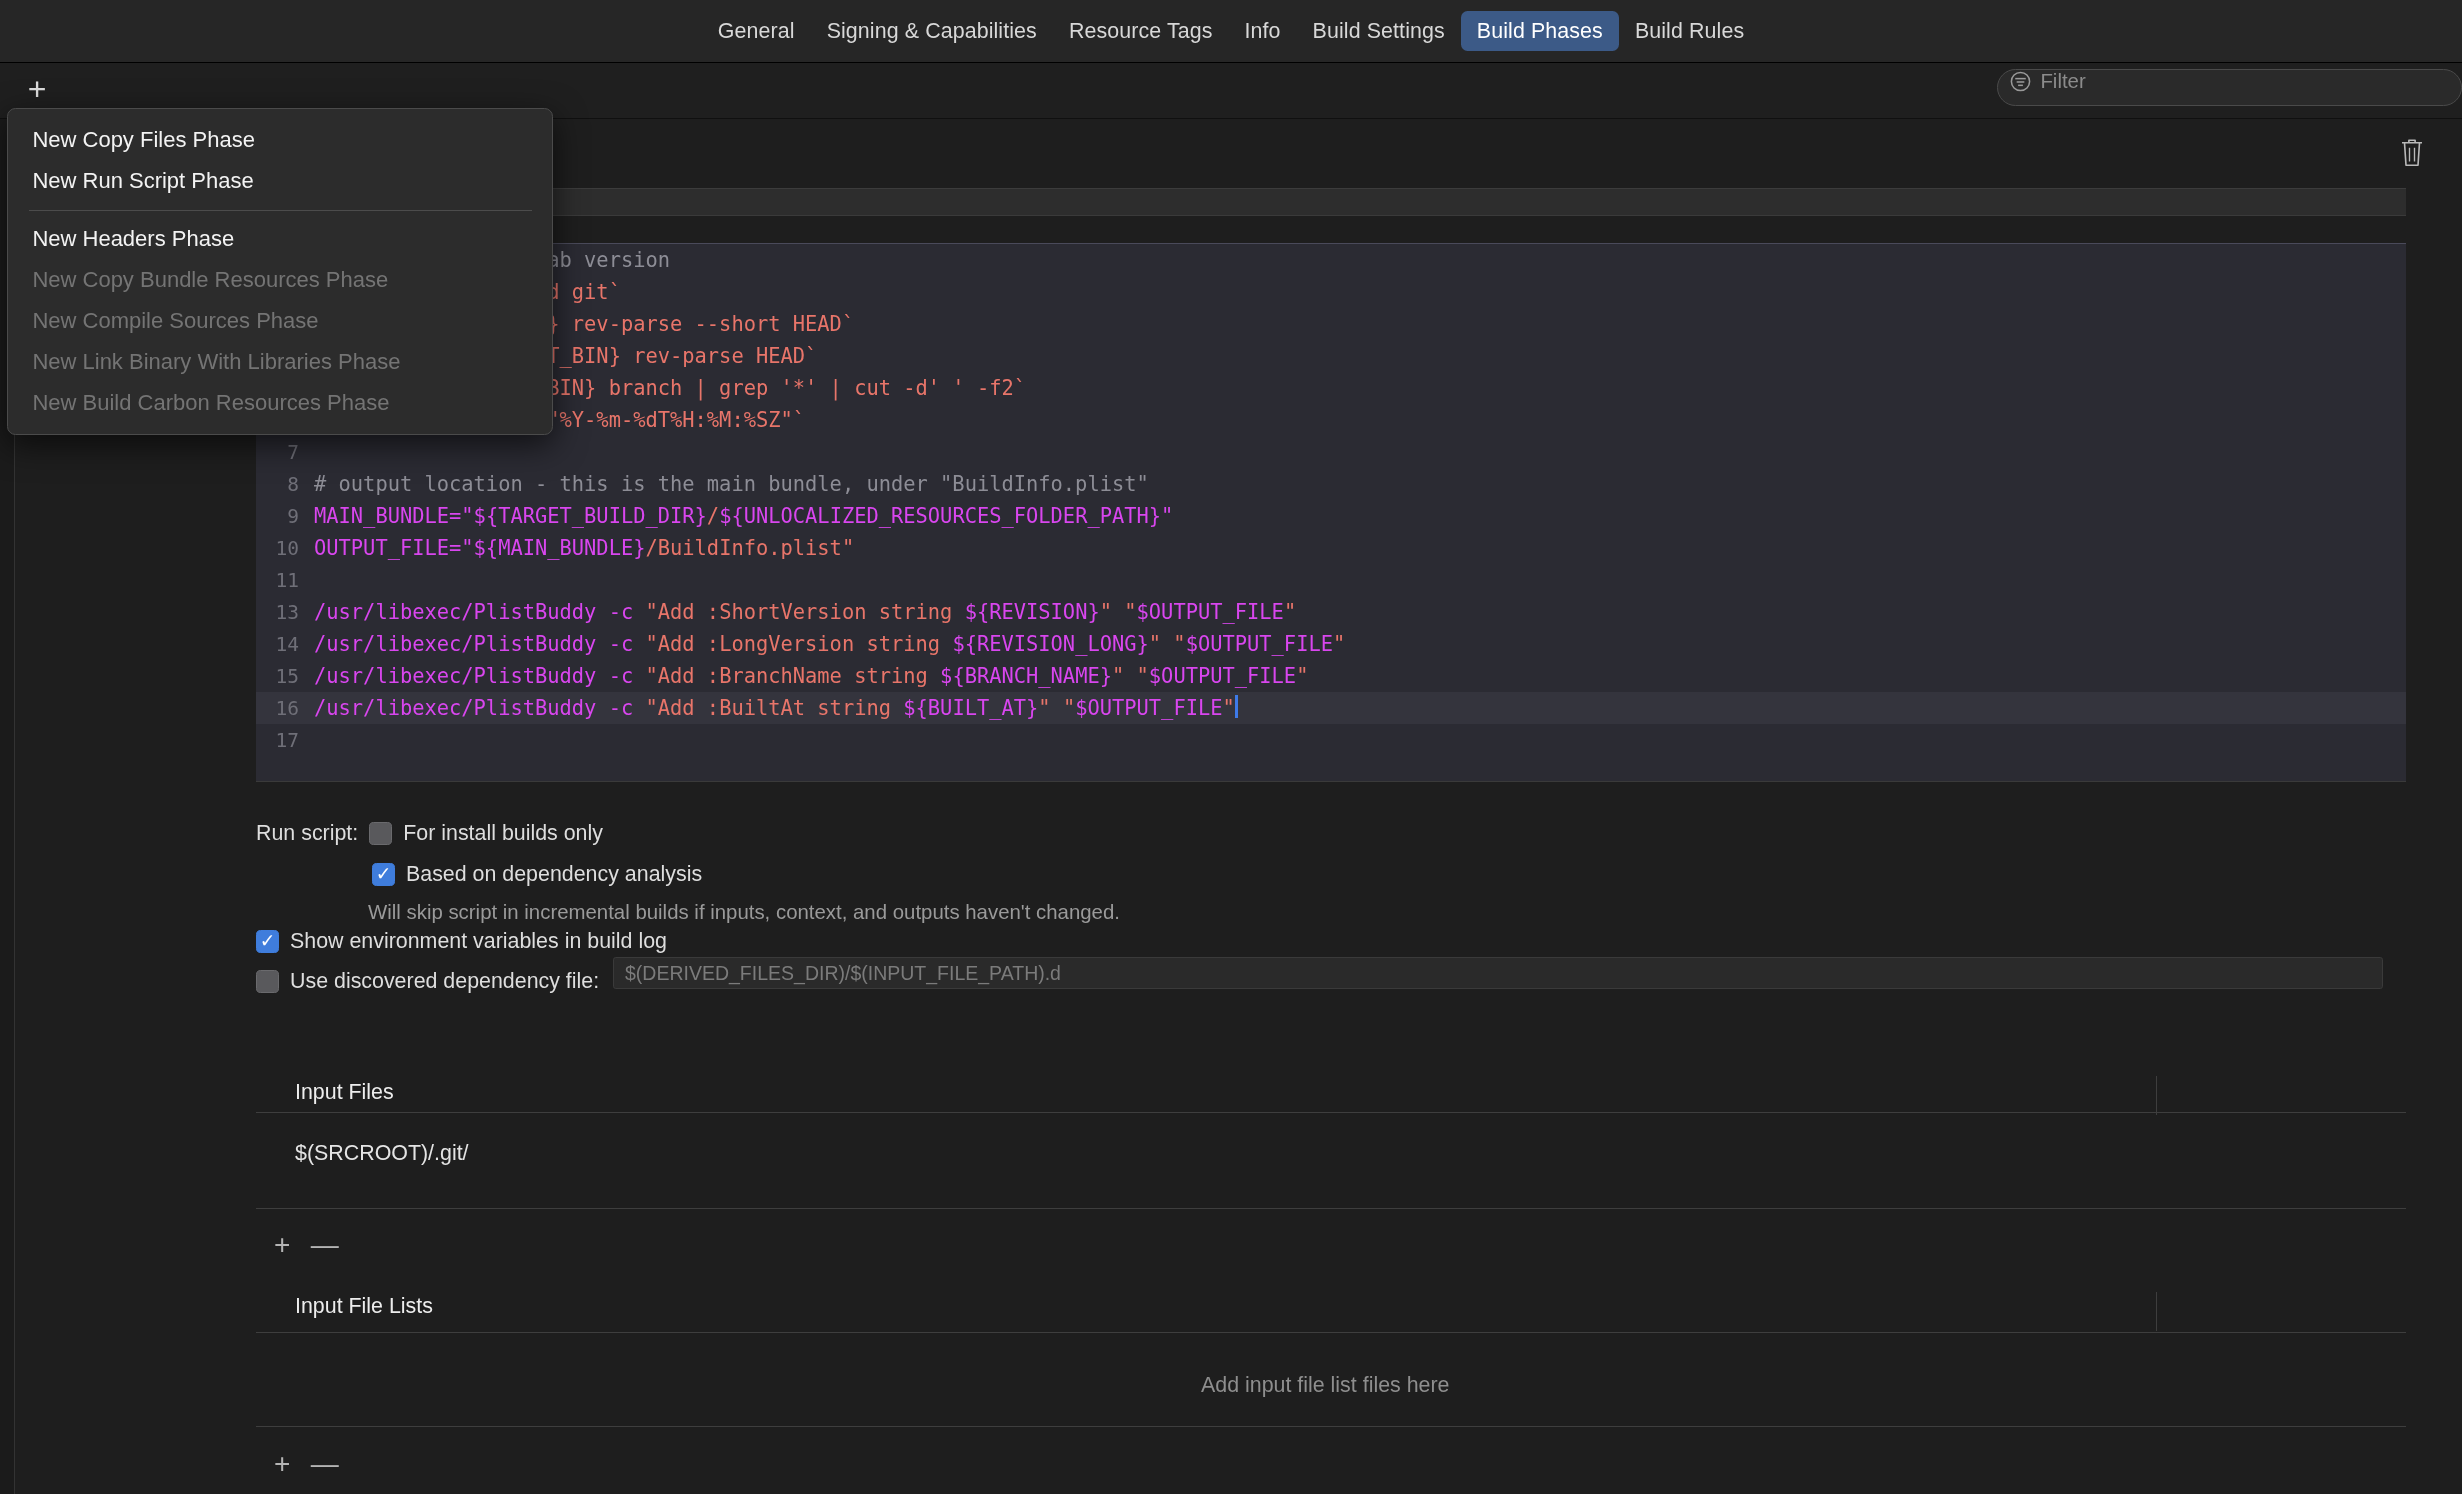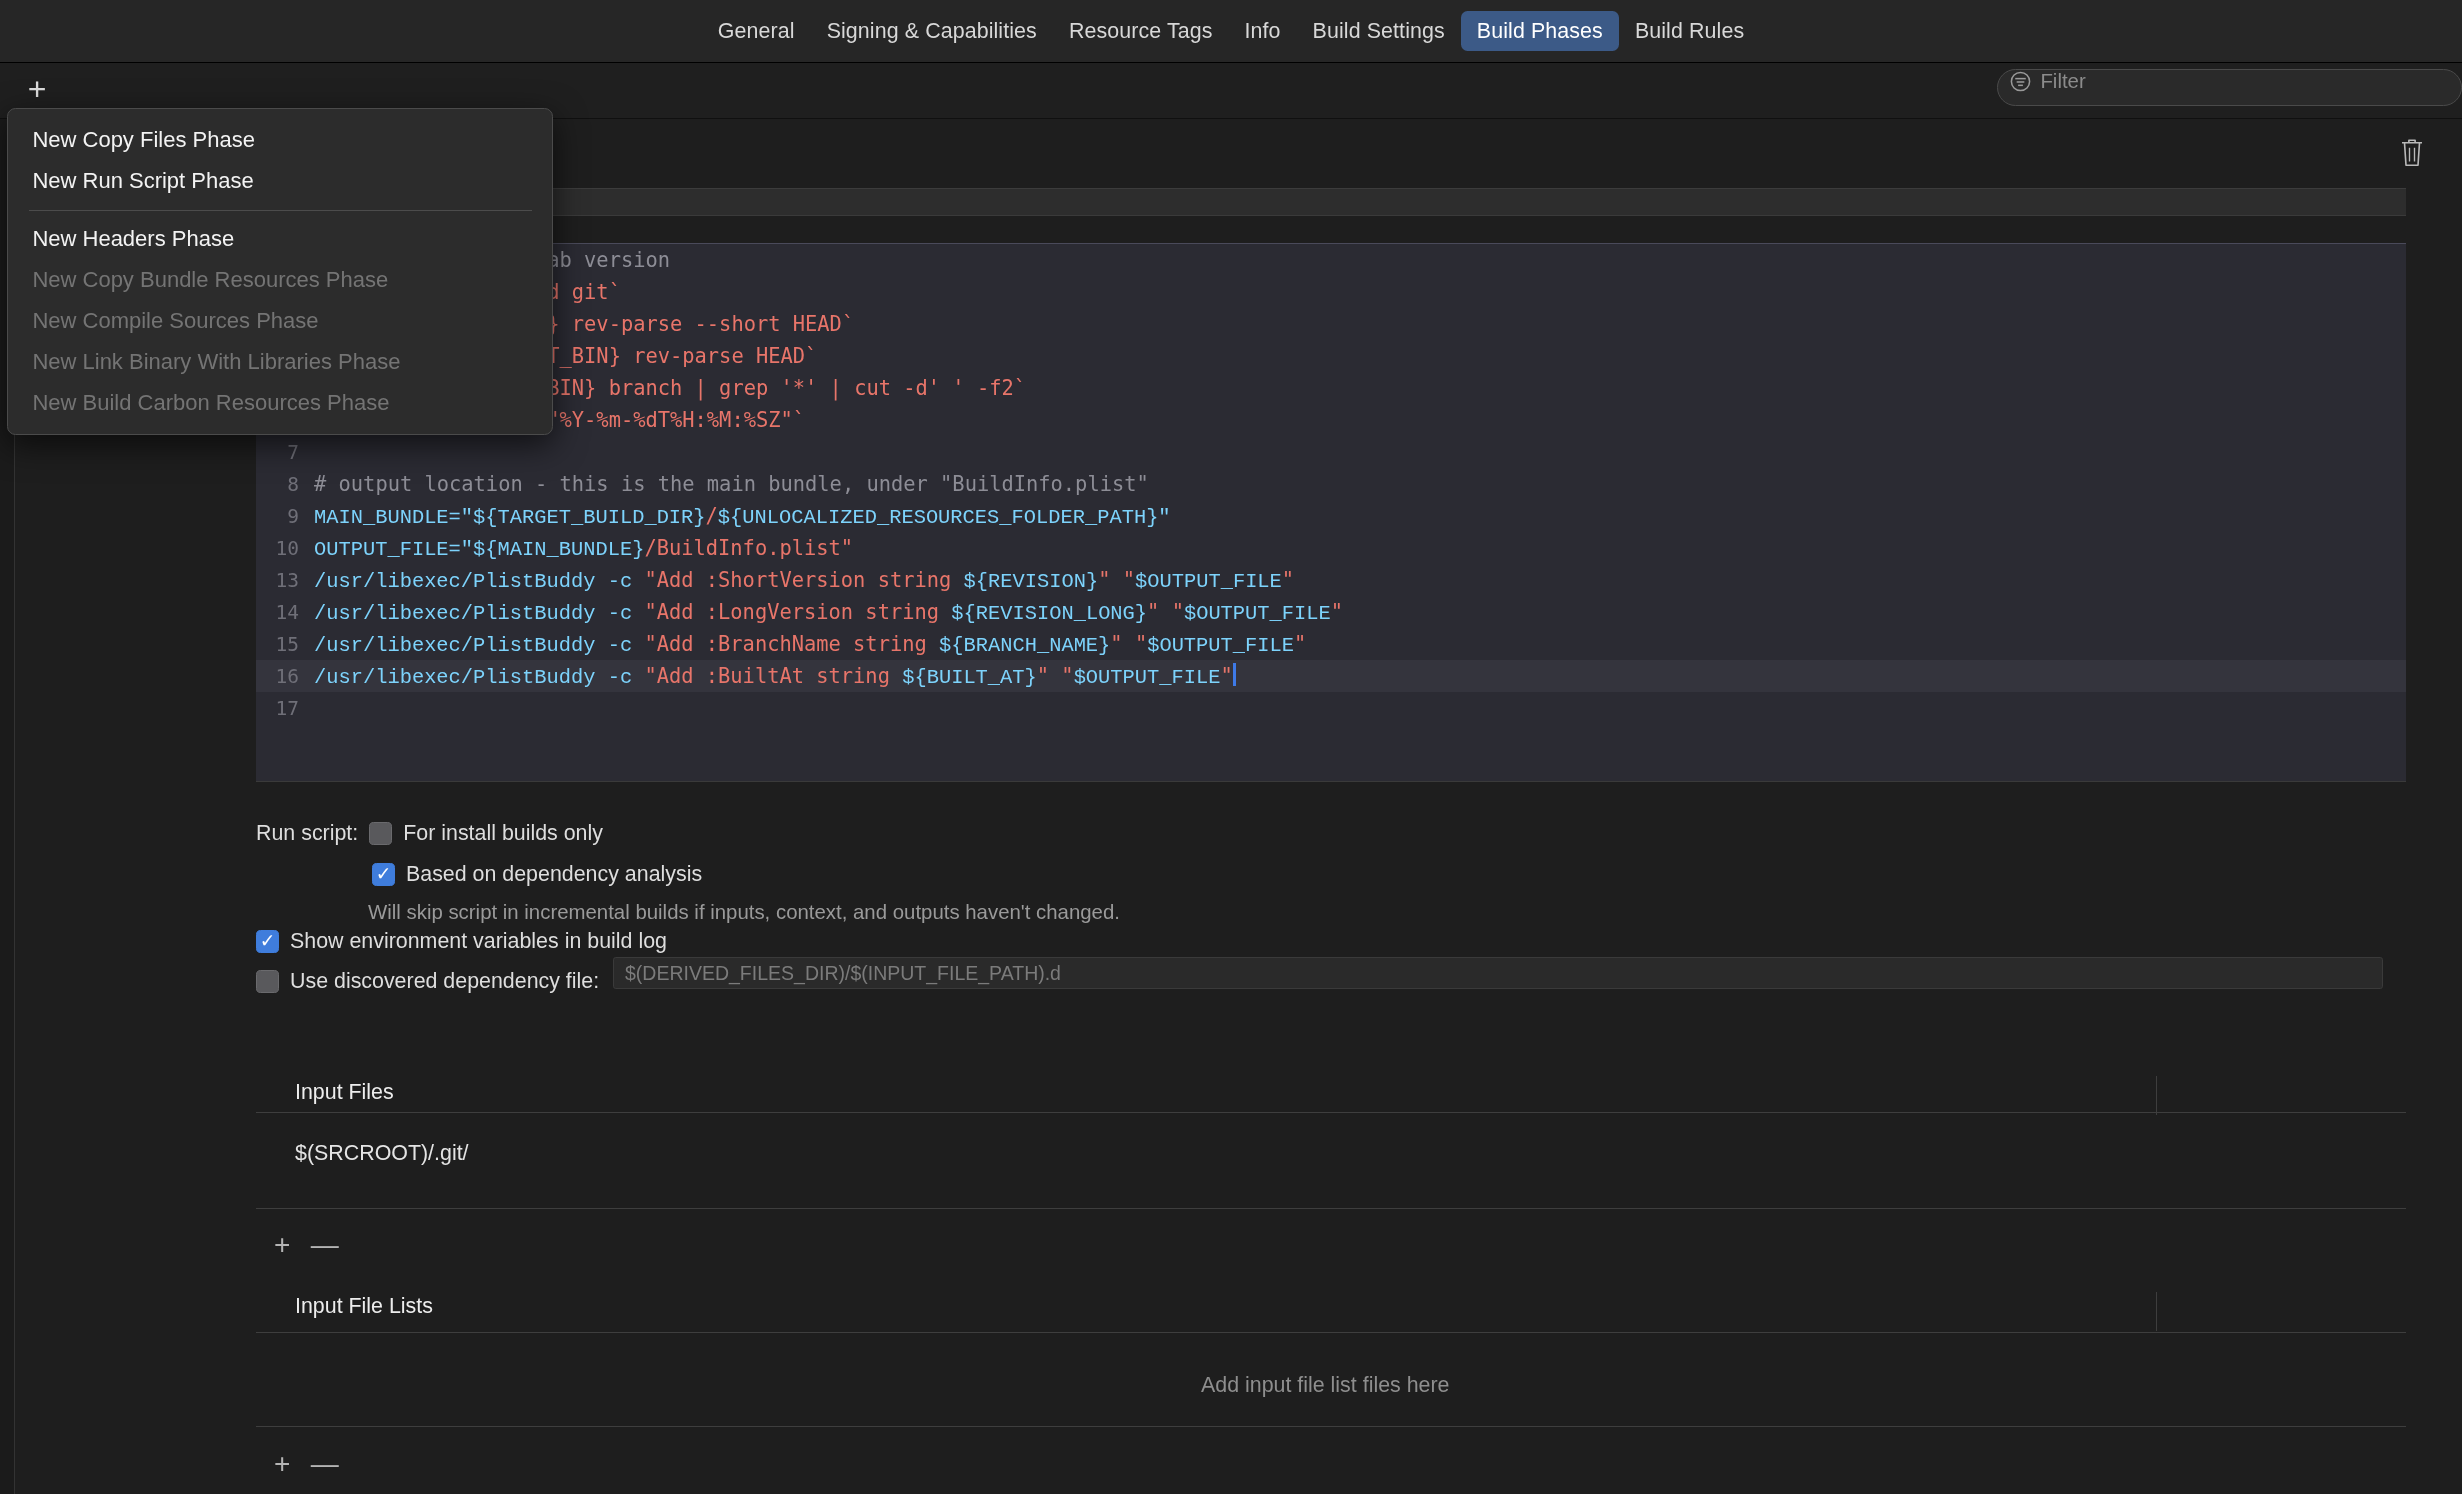--- a/index.html
+++ b/index.html
@@ -70,21 +70,21 @@
   }
   .code-line { position: relative; height: 32px; display: flex; align-items: center; white-space: pre; }
   .code-line.current { background: #34343d; }
   .lineno {
     width: 58px; flex: 0 0 58px; text-align: right; padding-right: 15px;
     color: #6f6f78; font-size: 19.5px; user-select: none;
   }
   .codetext { color: #e6e6e6; }
   .c-comment { color: #8d8d96; }
   .c-str { color: #e8756a; }
-  .c-plain { color: #7dd3fc; font-family: Liberation Mono, monospace; }
+  .c-plain { color: #d946ef; }
   .caret {
     display: inline-block; width: 2.8px; height: 23px; background: #3e7ae8;
     vertical-align: middle; position: relative; top: -1.9px;
   }
   .editor-bottom {
     position: absolute; left: 256px; top: 781px; width: 2150px; height: 5.6px;
     background: #1e1e1e; border-top: 0.9px solid #3a3a3a;
   }
 
   
@@ -184,20 +184,21 @@
       <div class="code-line"><span class="lineno">1</span><span class="codetext"><span class="c-comment"># Locate git and grab version</span></span></div>
       <div class="code-line"><span class="lineno">2</span><span class="codetext"><span class="c-str">GIT_BIN=`xcrun -find git`</span></span></div>
       <div class="code-line"><span class="lineno">3</span><span class="codetext"><span class="c-str">REVISION=`${GIT_BIN} rev-parse --short HEAD`</span></span></div>
       <div class="code-line"><span class="lineno">4</span><span class="codetext"><span class="c-str">REVISION_LONG=`${GIT_BIN} rev-parse HEAD`</span></span></div>
       <div class="code-line"><span class="lineno">5</span><span class="codetext"><span class="c-str">BRANCH_NAME=`${GIT_BIN} branch | grep '*' | cut -d' ' -f2`</span></span></div>
       <div class="code-line"><span class="lineno">6</span><span class="codetext"><span class="c-str">BUILT_AT=`date -u +"%Y-%m-%dT%H:%M:%SZ"`</span></span></div>
       <div class="code-line"><span class="lineno">7</span><span class="codetext"></span></div>
       <div class="code-line"><span class="lineno">8</span><span class="codetext"><span class="c-comment"># output location - this is the main bundle, under "BuildInfo.plist"</span></span></div>
       <div class="code-line"><span class="lineno">9</span><span class="codetext"><span class="c-plain">MAIN_BUNDLE=</span><span class="c-plain">"${TARGET_BUILD_DIR}</span><span class="c-str">/</span><span class="c-plain">${UNLOCALIZED_RESOURCES_FOLDER_PATH}"</span></span></div>
       <div class="code-line"><span class="lineno">10</span><span class="codetext"><span class="c-plain">OUTPUT_FILE="${MAIN_BUNDLE}</span><span class="c-str">/BuildInfo.plist"</span></span></div>
+      <div class="code-line"><span class="lineno">11</span><span class="codetext"></span></div>
       <div class="code-line"><span class="lineno">13</span><span class="codetext"><span class="c-plain">/usr/libexec/PlistBuddy -c </span><span class="c-str">"Add :ShortVersion string </span><span class="c-plain">${REVISION}</span><span class="c-str">"</span><span class="c-plain"> </span><span class="c-str">"</span><span class="c-plain">$OUTPUT_FILE</span><span class="c-str">"</span></span></div>
       <div class="code-line"><span class="lineno">14</span><span class="codetext"><span class="c-plain">/usr/libexec/PlistBuddy -c </span><span class="c-str">"Add :LongVersion string </span><span class="c-plain">${REVISION_LONG}</span><span class="c-str">"</span><span class="c-plain"> </span><span class="c-str">"</span><span class="c-plain">$OUTPUT_FILE</span><span class="c-str">"</span></span></div>
       <div class="code-line"><span class="lineno">15</span><span class="codetext"><span class="c-plain">/usr/libexec/PlistBuddy -c </span><span class="c-str">"Add :BranchName string </span><span class="c-plain">${BRANCH_NAME}</span><span class="c-str">"</span><span class="c-plain"> </span><span class="c-str">"</span><span class="c-plain">$OUTPUT_FILE</span><span class="c-str">"</span></span></div>
       <div class="code-line current"><span class="lineno">16</span><span class="codetext"><span class="c-plain">/usr/libexec/PlistBuddy -c </span><span class="c-str">"Add :BuiltAt string </span><span class="c-plain">${BUILT_AT}</span><span class="c-str">"</span><span class="c-plain"> </span><span class="c-str">"</span><span class="c-plain">$OUTPUT_FILE</span><span class="c-str">"</span><span class="caret"></span></span></div>
       <div class="code-line"><span class="lineno">17</span><span class="codetext"></span></div>
     </div>
   <div class="editor-bottom"></div>
 
   <div class="opt-row" style="left:256px; top:821px;">
     <span class="opt-label">Run script:</span>

